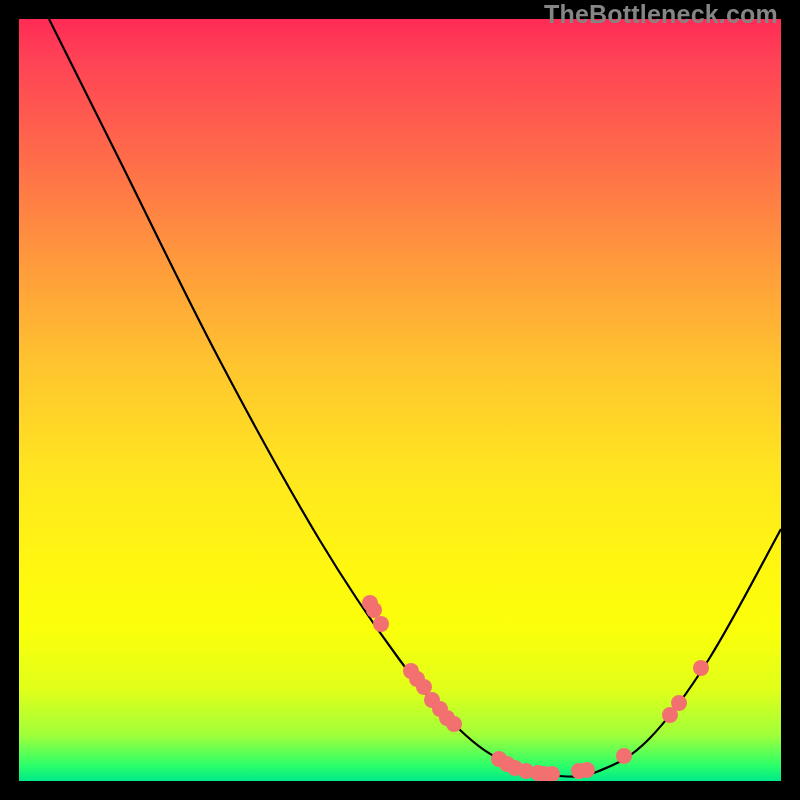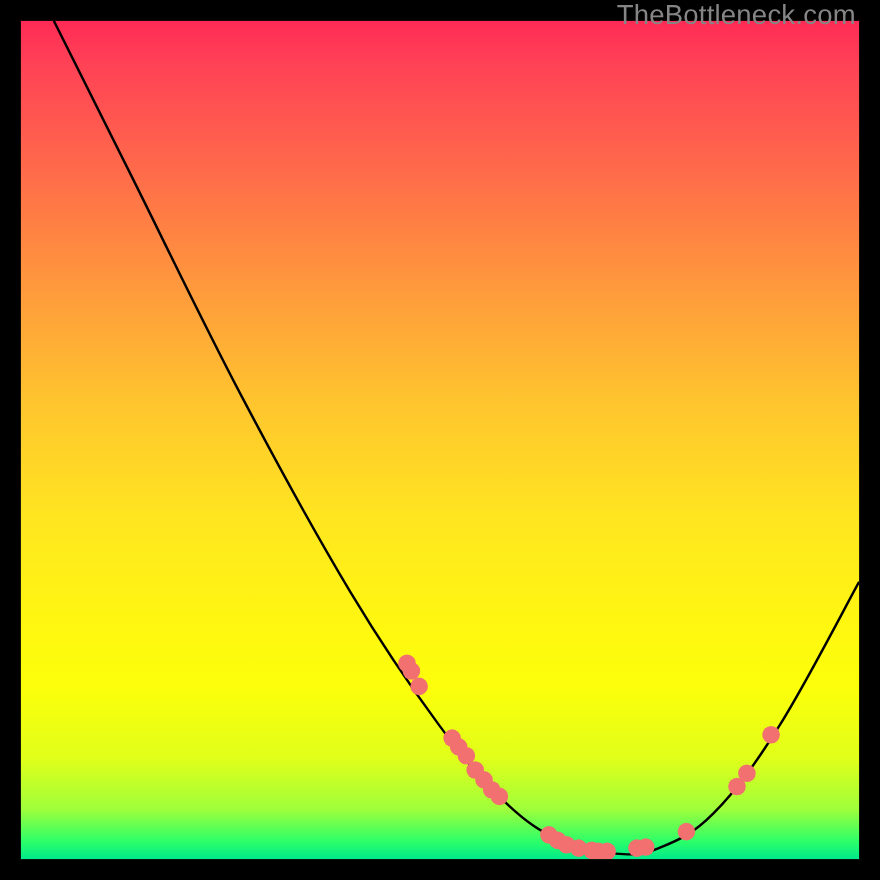--- a/index.html
+++ b/index.html
@@ -25,21 +25,21 @@
       #2aff6a 98%,
       #00e98a 100%
     );
   }
   .watermark {
     position: absolute;
     top: 0px;
     right: 22px;
     font-family: Arial, Helvetica, sans-serif;
     font-size: 25px;
-    font-weight: normal;
+    font-weight: bold;
     color: #858585;
     letter-spacing: 0.2px;
     z-index: 5;
   }
   svg.curve {
     position: absolute;
     left: 19px;
     top: 19px;
     width: 762px;
     height: 762px;

